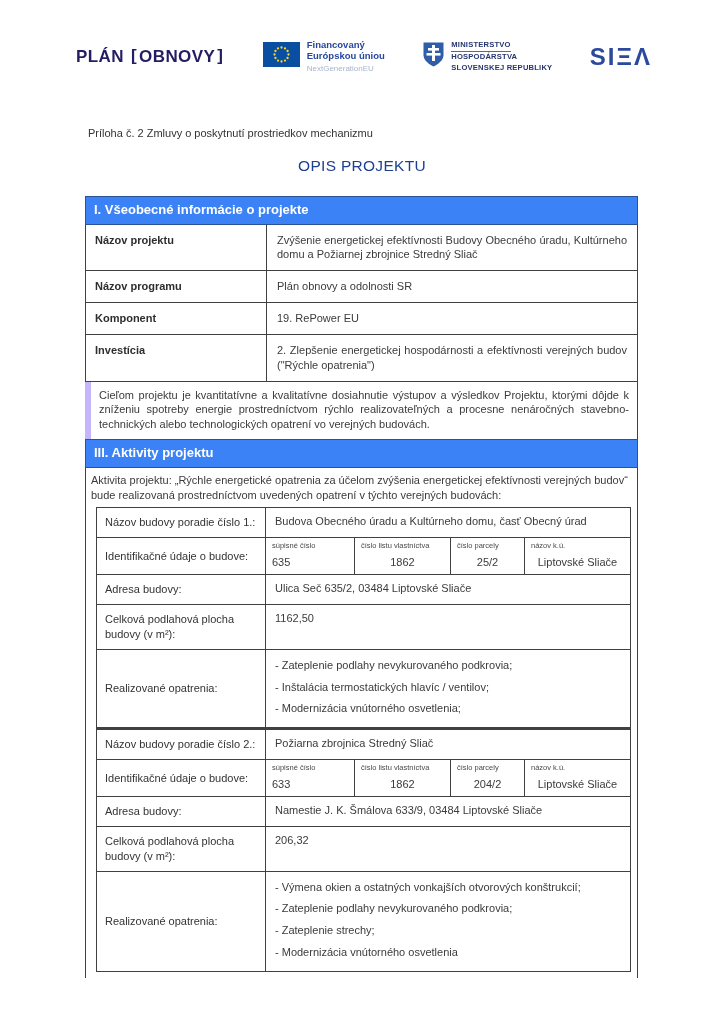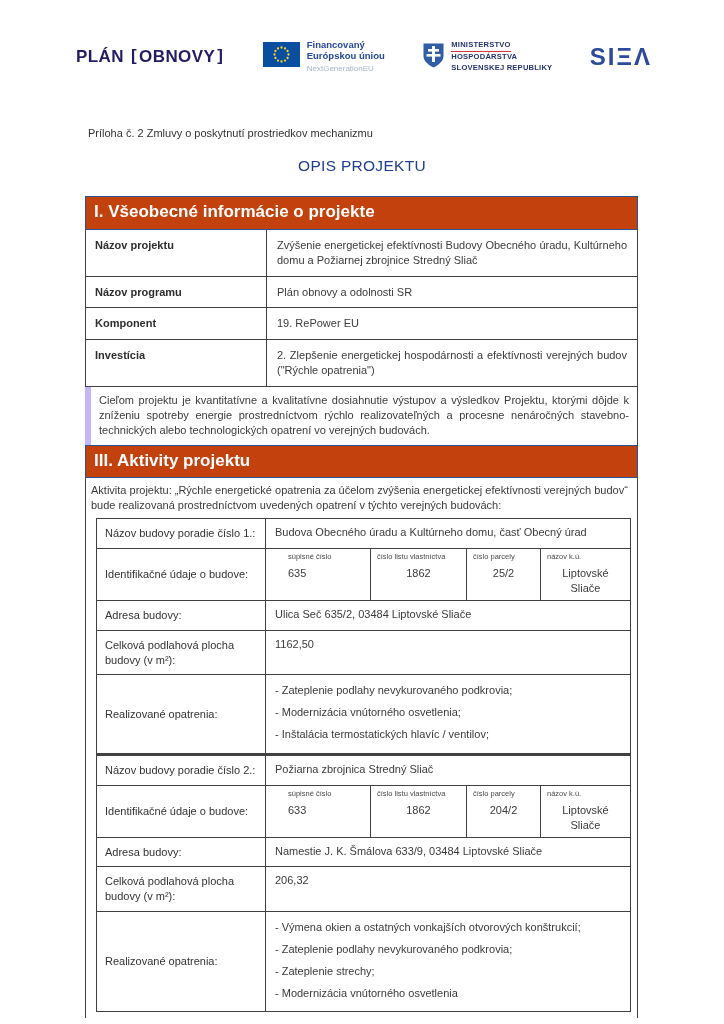--- a/index.html
+++ b/index.html
@@ -10,33 +10,33 @@
   .page{position:relative;width:697px;height:1024px;background:#fff;overflow:hidden;}
 
   
   .logos{position:absolute;left:76px;top:40px;width:576px;display:flex;align-items:center;justify-content:space-between;}
   .logo-plan{font-weight:800;font-size:17px;color:#241d63;letter-spacing:.4px;white-space:nowrap;}
   .logo-plan .lp-b{font-weight:700;margin:0 2px;position:relative;top:-1px;}
   .logo-eu{display:flex;align-items:center;gap:7px;}
   .eu-txt{line-height:1.15;}
   .eu-b{font-weight:bold;font-size:9.5px;color:#27479e;}
   .eu-g{font-size:8px;color:#a8b4cc;margin-top:2px;}
-  .logo-min{display:flex;align-items:flex-end;gap:6px;}
+  .logo-min{display:flex;align-items:center;gap:6px;}
   .min-txt{line-height:1.35;font-size:7.6px;font-weight:bold;color:#27356f;letter-spacing:.2px;}
   .min-l1{display:inline-block;border-bottom:1.5px solid #d23b3b;padding-bottom:1px;}
   .logo-siea{font-size:24px;font-weight:700;color:#2b4a9e;letter-spacing:2px;}
 
   
   .attach{position:absolute;left:88px;top:127px;font-size:11px;color:#333;}
   .title{position:absolute;left:0;top:157px;width:724px;text-align:center;
          font-size:15.5px;font-weight:normal;color:#1e3e91;letter-spacing:.3px;}
 
   
   .doc{position:absolute;left:85px;top:196px;width:553px;font-size:11px;line-height:1.35;}
-  .sec-h{background:#c2410c;color:#ffffff;font-weight:bold;font-size:17px;
+  .sec-h{background:#3b82f6;color:#ffffff;font-weight:bold;font-size:13px;
          padding:4px 8px 5px 8px;border:1px solid #2b5296;}
   .rows{border-left:1px solid #414141;border-right:1px solid #414141;}
   .row{display:flex;border-bottom:1px solid #414141;gap:10px;}
   .lbl{width:152px;padding:8px 9px;font-weight:bold;color:#2e2e2e;flex-shrink:0;}
   .val{flex:1;border-left:1px solid #414141;padding:8px 10px;}
   .just{text-align:justify;}
 
   .sec-body{border-left:6px solid #c4b5fd;border-right:1px solid #414141;
             padding:6px 8px 7px 8px;}
 
@@ -48,21 +48,21 @@
   .itbl2{margin-top:0;border-top-width:2px;}
   .irow{display:flex;border-top:1px solid #414141;}
   .irow:first-child{border-top:none;}
   .ilbl{width:152px;padding:7px 8px;color:#333;flex-shrink:0;}
   .nw{white-space:nowrap;}
   .vcenter{display:flex;align-items:center;}
   .ival{flex:1;border-left:1px solid #414141;padding:6px 9px;}
   .idwrap{flex:1;border-left:1px solid #414141;display:flex;}
   .idcol{padding:3px 6px 4px 6px;border-left:1px solid #414141;box-sizing:border-box;}
   .idcol:first-child{border-left:none;}
-  .w1{width:88px;margin-left:16px;}.w2{width:96px;}.w3{width:74px;}.w4{flex:1;}
+  .w1{width:88px;}.w2{width:96px;}.w3{width:74px;}.w4{flex:1;}
   .idh{font-size:7.5px;color:#4a4a4a;}
   .idv{font-size:11px;margin-top:4px;}
   .tc{text-align:center;}
   .mline{padding:2px 0 5px 0;}
 </style>
 </head>
 <body>
 
 <div class="page">
 
@@ -182,22 +182,22 @@
           <div class="ival">Ulica Seč 635/2, 03484 Liptovské Sliače</div>
         </div>
         <div class="irow">
           <div class="ilbl">Celková podlahová plocha budovy (v m²):</div>
           <div class="ival">1162,50</div>
         </div>
         <div class="irow">
           <div class="ilbl vcenter">Realizované opatrenia:</div>
           <div class="ival">
             <div class="mline">- Zateplenie podlahy nevykurovaného podkrovia;</div>
+            <div class="mline">- Inštalácia termostatických hlavíc / ventilov;</div>
             <div class="mline">- Modernizácia vnútorného osvetlenia;</div>
-            <div class="mline">- Inštalácia termostatických hlavíc / ventilov;</div>
           </div>
         </div>
       </div>
 
       <div class="itbl itbl2">
         <div class="irow">
           <div class="ilbl nw vcenter">Názov budovy poradie číslo 2.:</div>
           <div class="ival">Požiarna zbrojnica Stredný Sliač</div>
         </div>
         <div class="irow">

